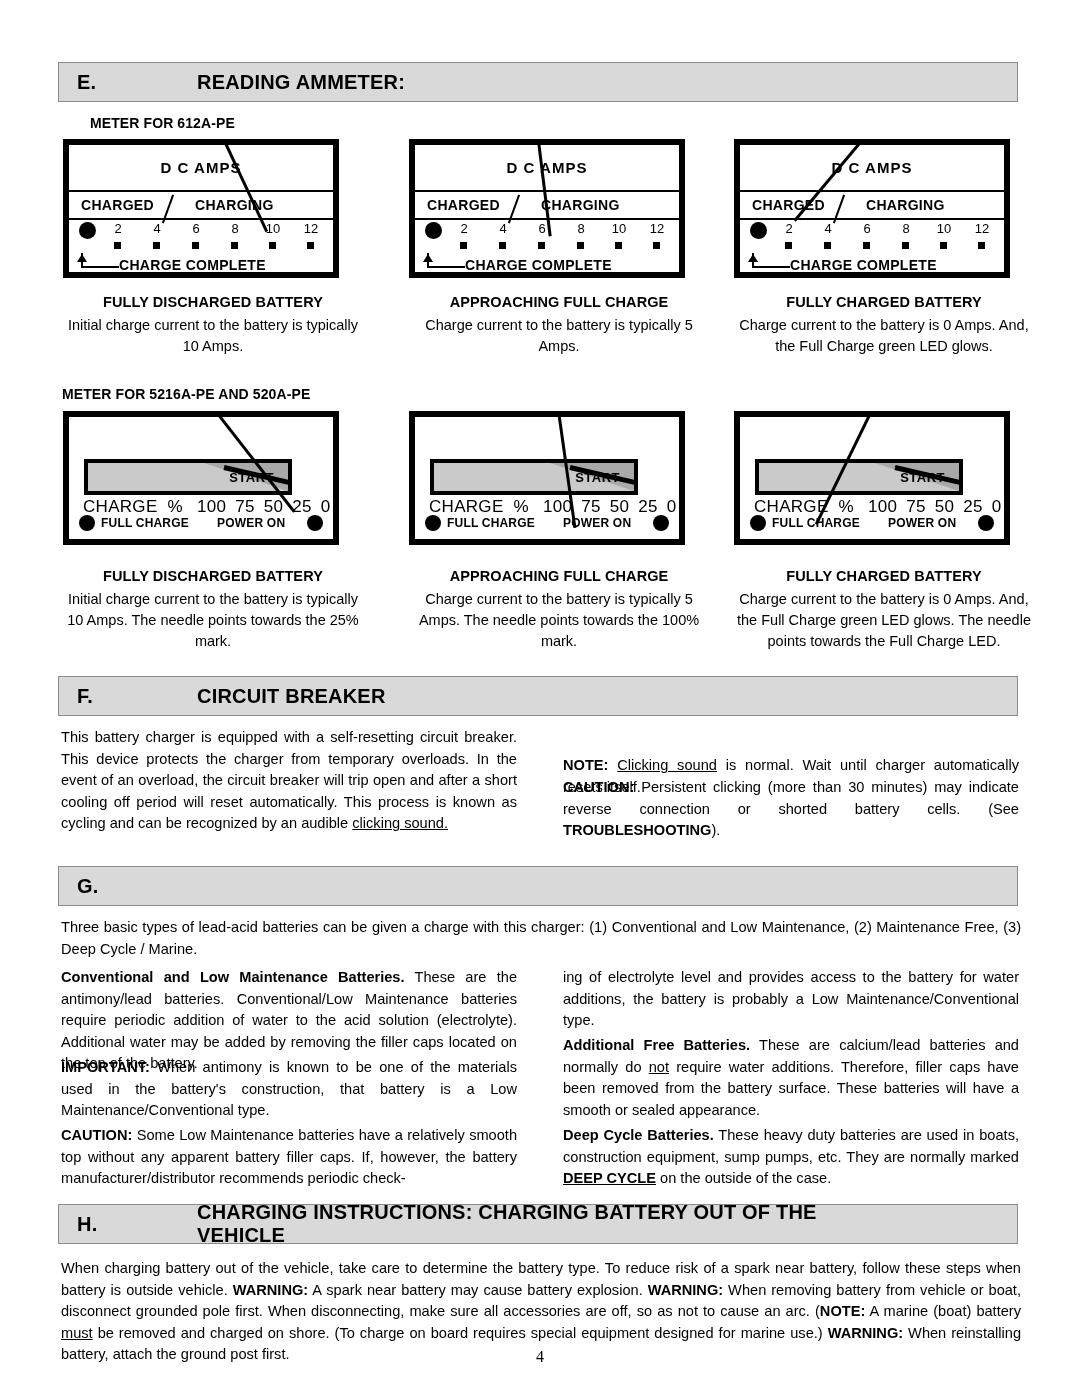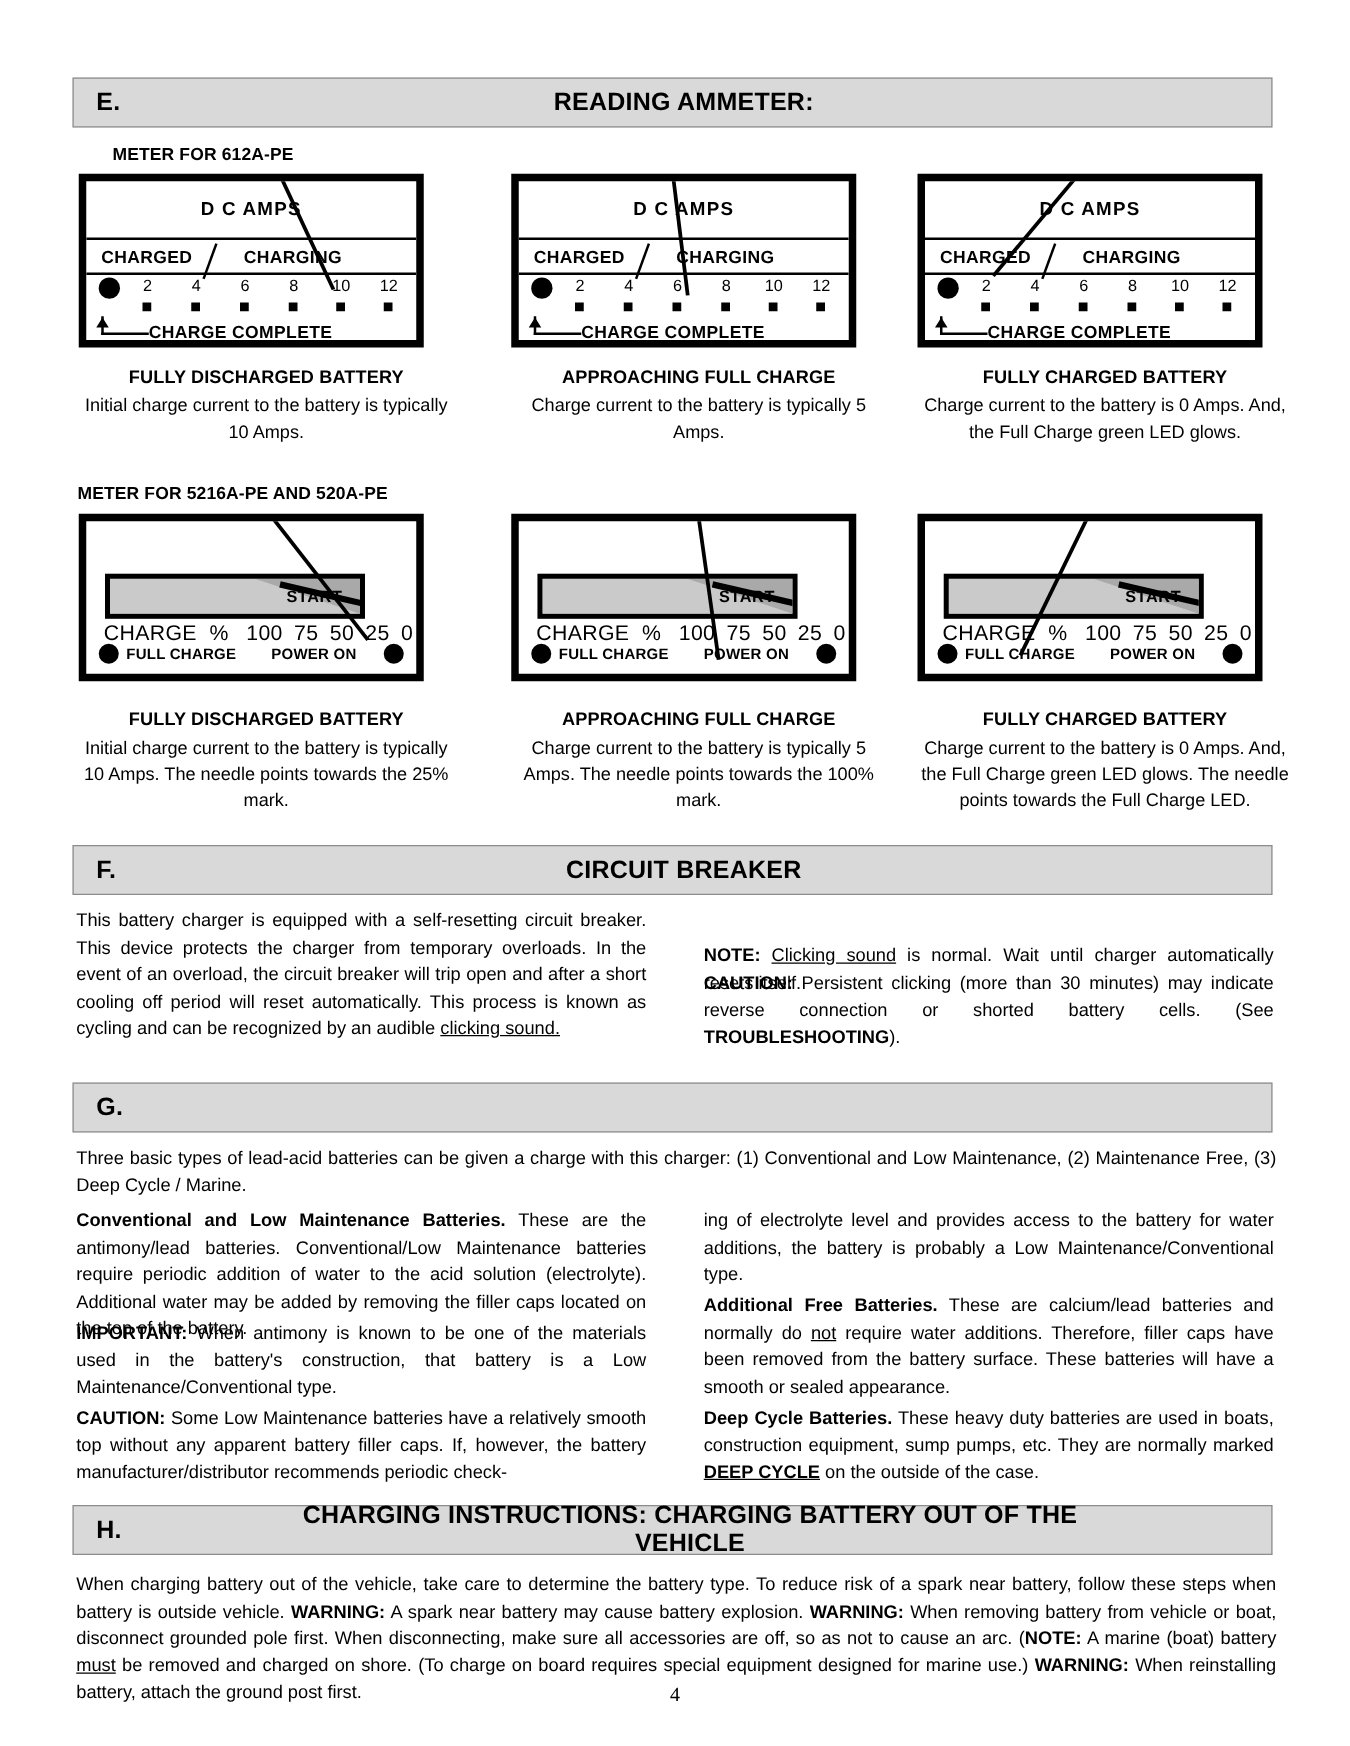--- a/index.html
+++ b/index.html
@@ -40,21 +40,21 @@
     letter-spacing: 0.2px;
     margin-left: 18px;
     width: 120px;
     flex: none;
   }
   .sec-title {
     font-weight: bold;
     font-size: 20px;
     letter-spacing: 0.2px;
     flex: 1;
-    text-align: center;
+    text-align: left;
     padding-right: 120px;
   }
   .sec-title.wide { padding-right: 110px; }
 
   
   .meter-group-label {
     position: absolute;
     font-weight: bold;
     font-size: 14px;
     letter-spacing: 0.1px;

